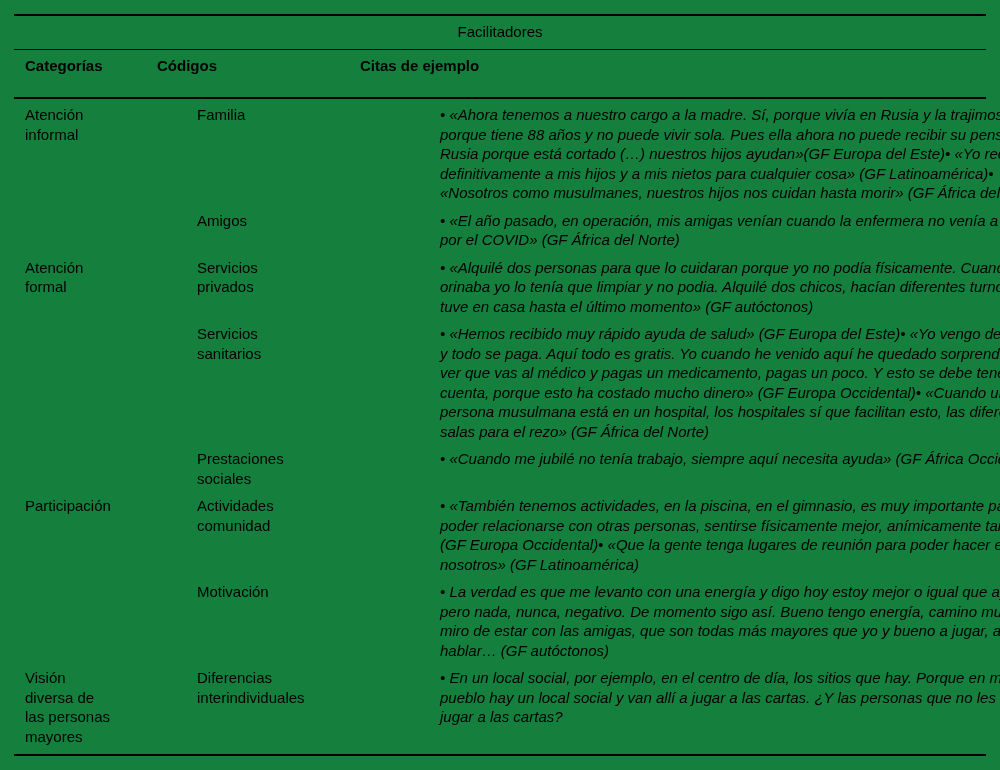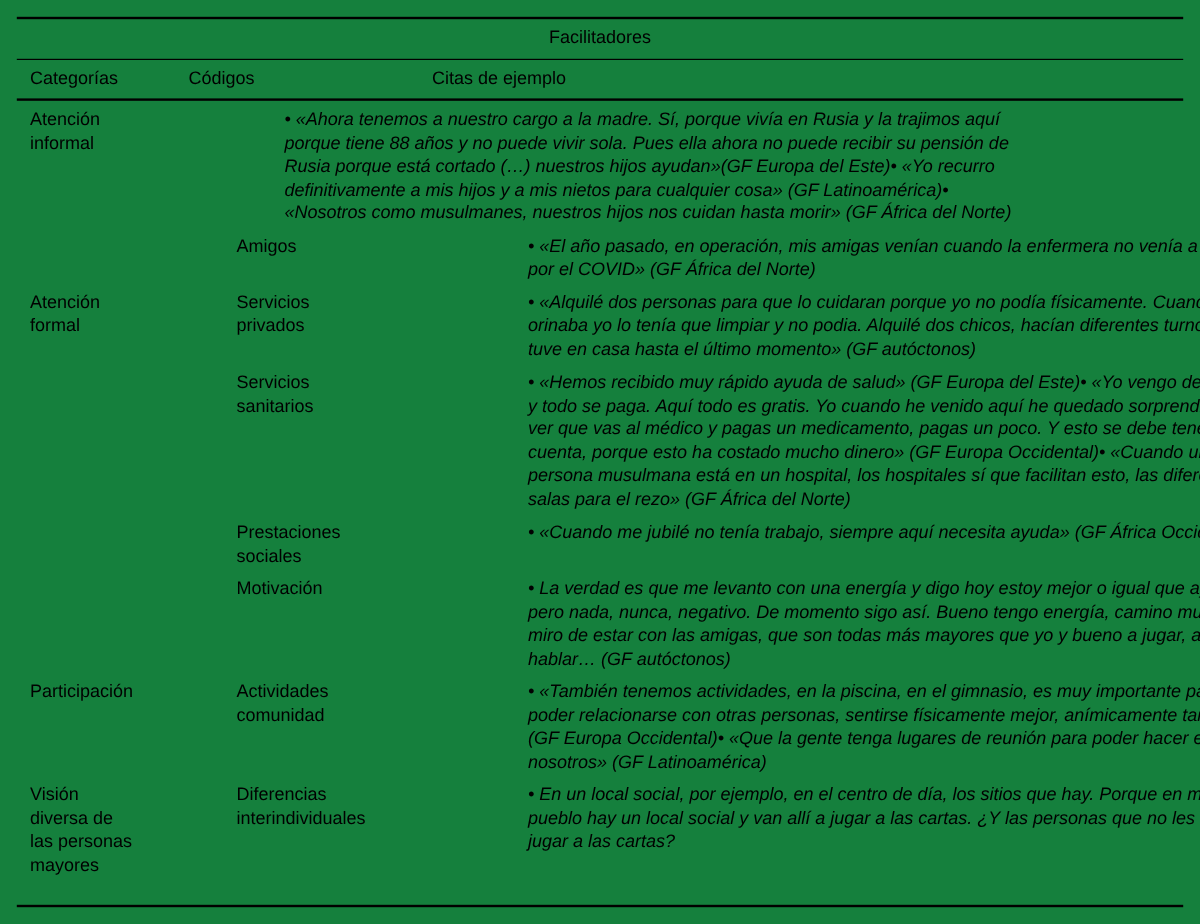--- a/index.html
+++ b/index.html
@@ -13,21 +13,21 @@
     font-size: 15px;
     line-height: 19.5px;
     color: #000000;
     overflow: hidden;
   }
   .table { display: flex; flex-direction: column; height: 100%; }
   .rule { flex: none; border-top: 1.5px solid #000; }
   .rule-heavy { border-top: 2px solid #000; }
   .rule-thin { border-top: 1px solid #000; }
   .title-row { flex: none; text-align: center; padding: 6px 0 7px 0; }
-  .header-row { flex: none; display: flex; align-items: flex-start; padding: 6px 0 7px 0; }
+  .header-row { flex: none; display: flex; align-items: flex-start; padding: 6px 0 22px 0; font-weight: bold; }
   .tbody { flex: none; padding-top: 6px; }
   .trow { display: flex; align-items: flex-start; margin-bottom: 8px; gap: 40px; }
   .trow:last-child { margin-bottom: 0; }
   .col-cat  { flex: none; width: 143px; padding-left: 11px; padding-right: 44px; }
   .col-code { flex: none; width: 163px; padding-right: 51px; }
   .col-cita { flex: none; width: 666px; padding-right: 52px; margin-left: 40px; }
   .quote { font-style: italic; }
   .bottom-rule { margin-top: auto; }
 </style>
 </head>
@@ -47,20 +47,21 @@
       <div class="col-code">Códigos</div>
       <div class="col-cita">Citas de ejemplo</div>
     </div>
 
     <div class="rule rule-heavy"></div>
 
     <div class="tbody">
 
       <div class="trow">
         <div class="col-cat">Atención informal</div>
+        <div class="col-code">Familia</div>
         <div class="col-cita quote">• «Ahora tenemos a nuestro cargo a la madre. Sí, porque vivía en Rusia y la trajimos aquí porque tiene 88 años y no puede vivir sola. Pues ella ahora no puede recibir su pensión de Rusia porque está cortado (…) nuestros hijos ayudan»(GF Europa del Este)• «Yo recurro definitivamente a mis hijos y a mis nietos para cualquier cosa» (GF Latinoamérica)• «Nosotros como musulmanes, nuestros hijos nos cuidan hasta morir» (GF África del Norte)</div>
       </div>
 
       <div class="trow">
         <div class="col-cat"></div>
         <div class="col-code">Amigos</div>
         <div class="col-cita quote">• «El año pasado, en operación, mis amigas venían cuando la enfermera no venía a casa por el COVID» (GF África del Norte)</div>
       </div>
 
       <div class="trow">
@@ -75,29 +76,29 @@
         <div class="col-cita quote">• «Hemos recibido muy rápido ayuda de salud» (GF Europa del Este)• «Yo vengo de Suiza y todo se paga. Aquí todo es gratis. Yo cuando he venido aquí he quedado sorprendida de ver que vas al médico y pagas un medicamento, pagas un poco. Y esto se debe tener en cuenta, porque esto ha costado mucho dinero» (GF Europa Occidental)• «Cuando una persona musulmana está en un hospital, los hospitales sí que facilitan esto, las diferentes salas para el rezo» (GF África del Norte)</div>
       </div>
 
       <div class="trow">
         <div class="col-cat"></div>
         <div class="col-code">Prestaciones sociales</div>
         <div class="col-cita quote">• «Cuando me jubilé no tenía trabajo, siempre aquí necesita ayuda» (GF África Occidental)</div>
       </div>
 
       <div class="trow">
+        <div class="col-cat">Participación</div>
+        <div class="col-code">Actividades comunidad</div>
+        <div class="col-cita quote">• «También tenemos actividades, en la piscina, en el gimnasio, es muy importante para poder relacionarse con otras personas, sentirse físicamente mejor, anímicamente también» (GF Europa Occidental)• «Que la gente tenga lugares de reunión para poder hacer entre nosotros» (GF Latinoamérica)</div>
+      </div>
+
+      <div class="trow">
         <div class="col-cat"></div>
         <div class="col-code">Motivación</div>
         <div class="col-cita quote">• La verdad es que me levanto con una energía y digo hoy estoy mejor o igual que ayer, pero nada, nunca, negativo. De momento sigo así. Bueno tengo energía, camino mucho y miro de estar con las amigas, que son todas más mayores que yo y bueno a jugar, a hablar… (GF autóctonos)</div>
-      </div>
-
-      <div class="trow">
-        <div class="col-cat">Participación</div>
-        <div class="col-code">Actividades comunidad</div>
-        <div class="col-cita quote">• «También tenemos actividades, en la piscina, en el gimnasio, es muy importante para poder relacionarse con otras personas, sentirse físicamente mejor, anímicamente también» (GF Europa Occidental)• «Que la gente tenga lugares de reunión para poder hacer entre nosotros» (GF Latinoamérica)</div>
       </div>
 
       <div class="trow">
         <div class="col-cat">Visión diversa de las personas mayores</div>
         <div class="col-code">Diferencias interindividuales</div>
         <div class="col-cita quote">• En un local social, por ejemplo, en el centro de día, los sitios que hay. Porque en mi pueblo hay un local social y van allí a jugar a las cartas. ¿Y las personas que no les gusta jugar a las cartas?</div>
       </div>
 
     </div>
 

